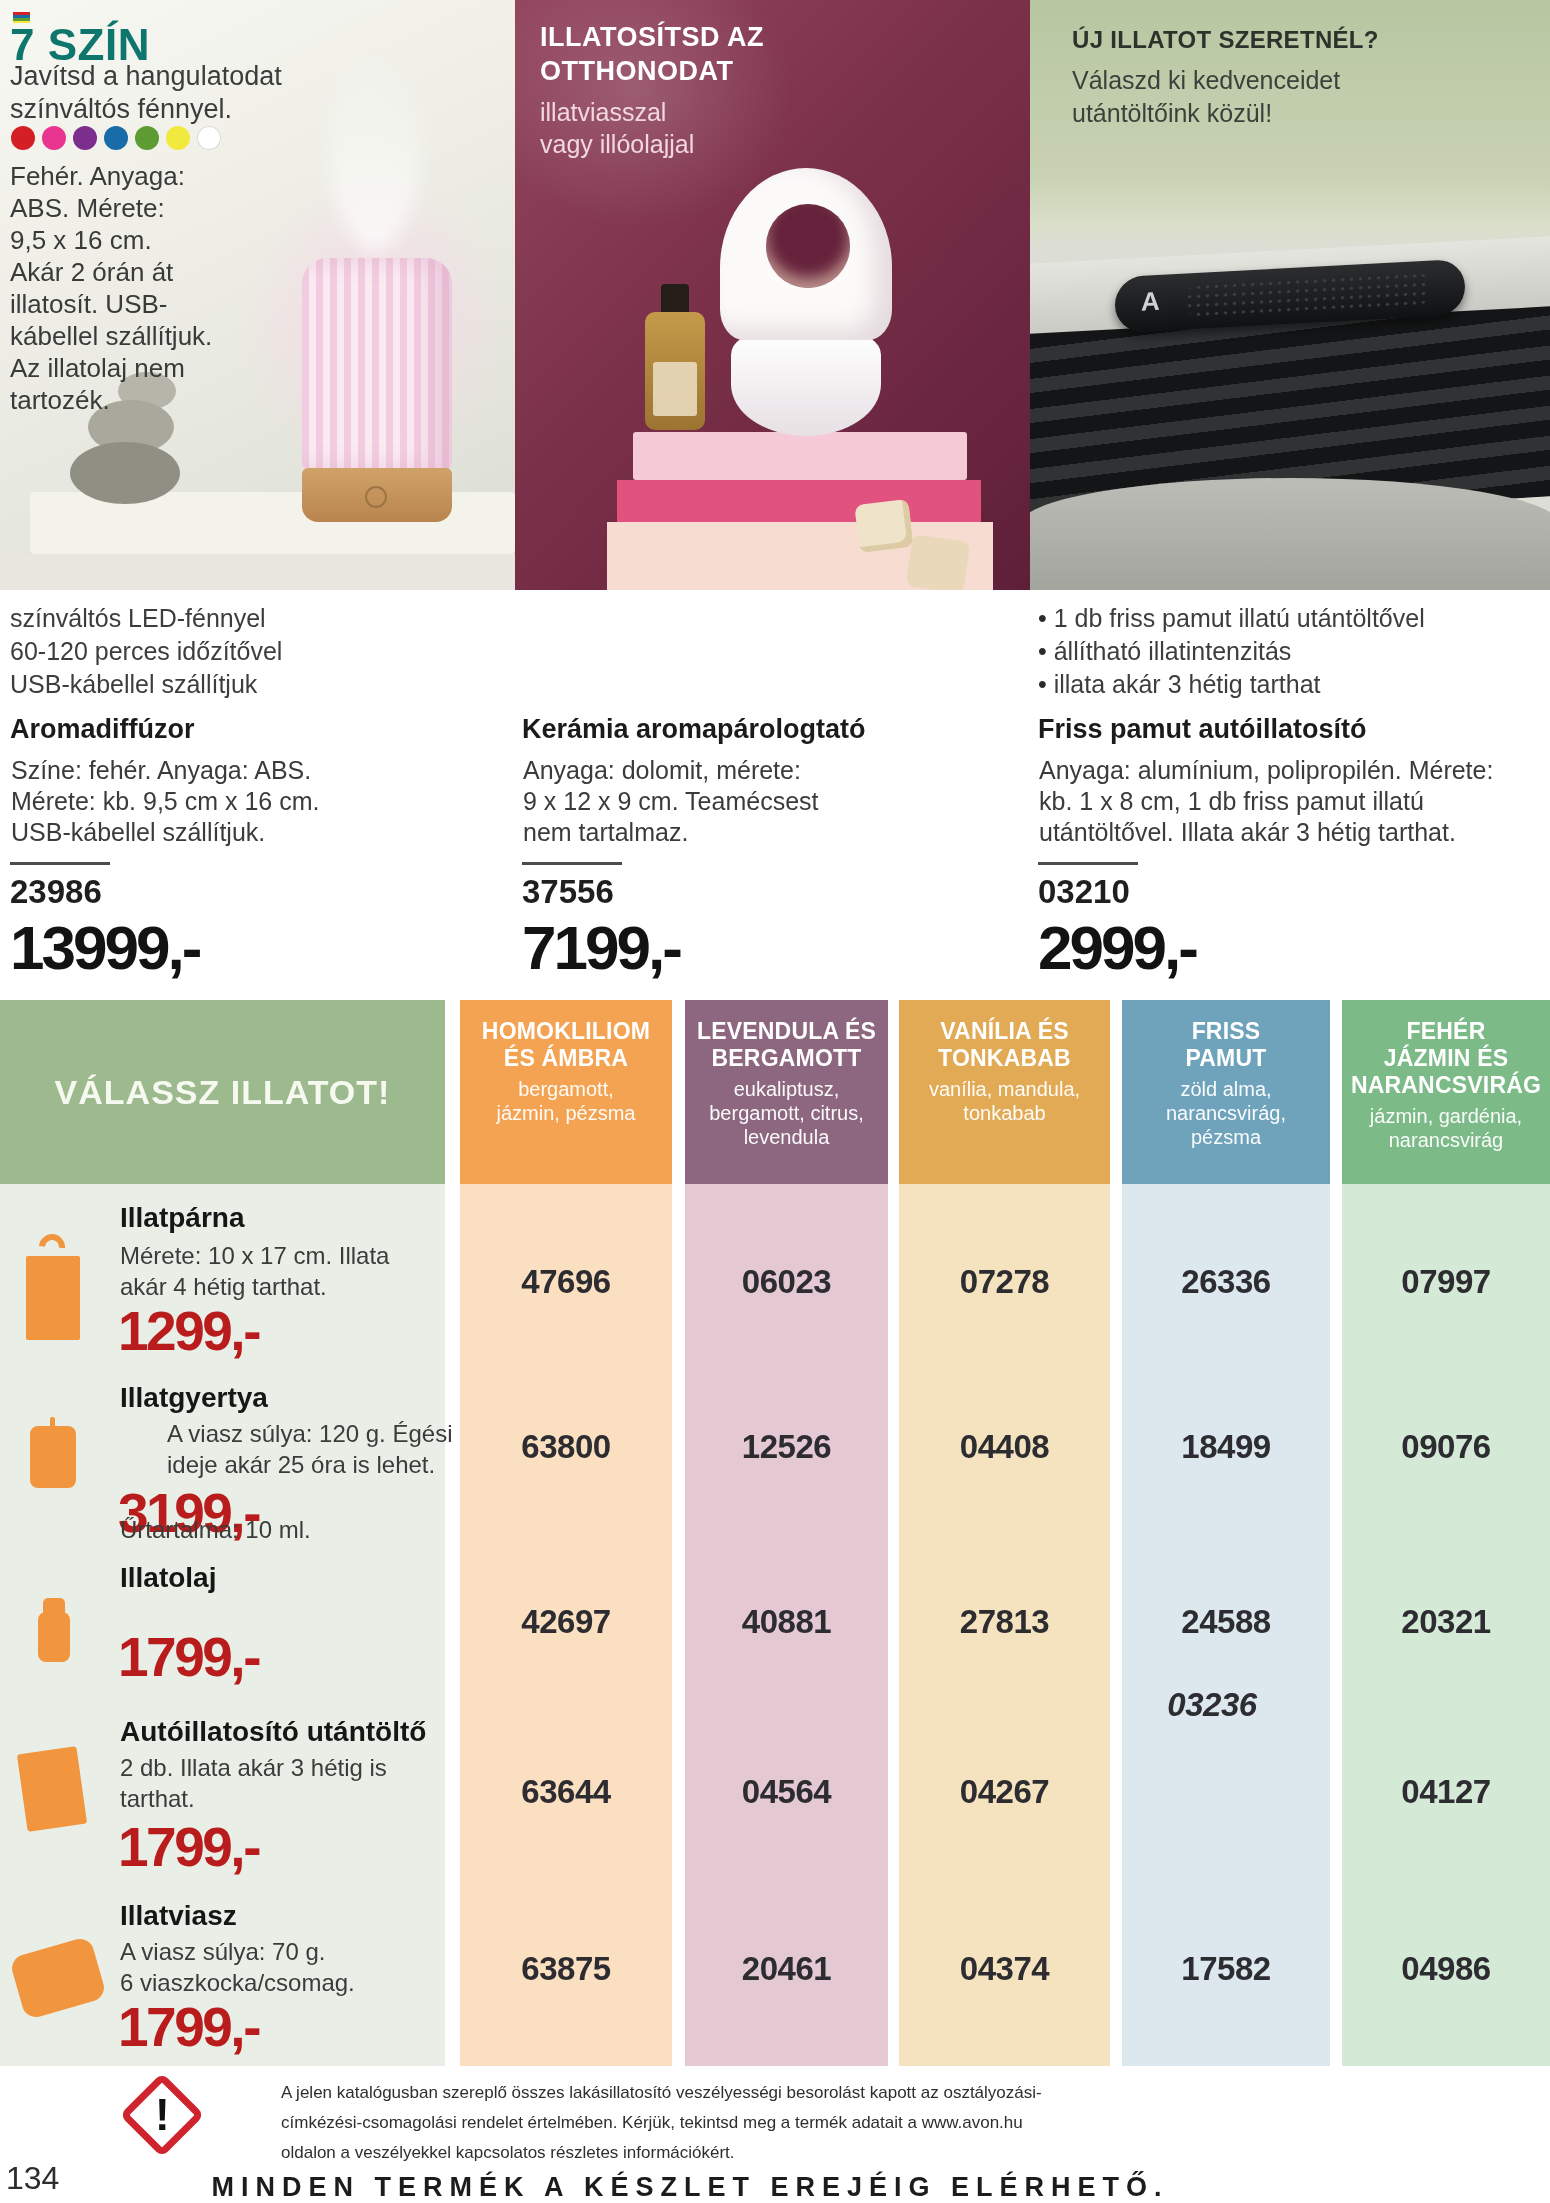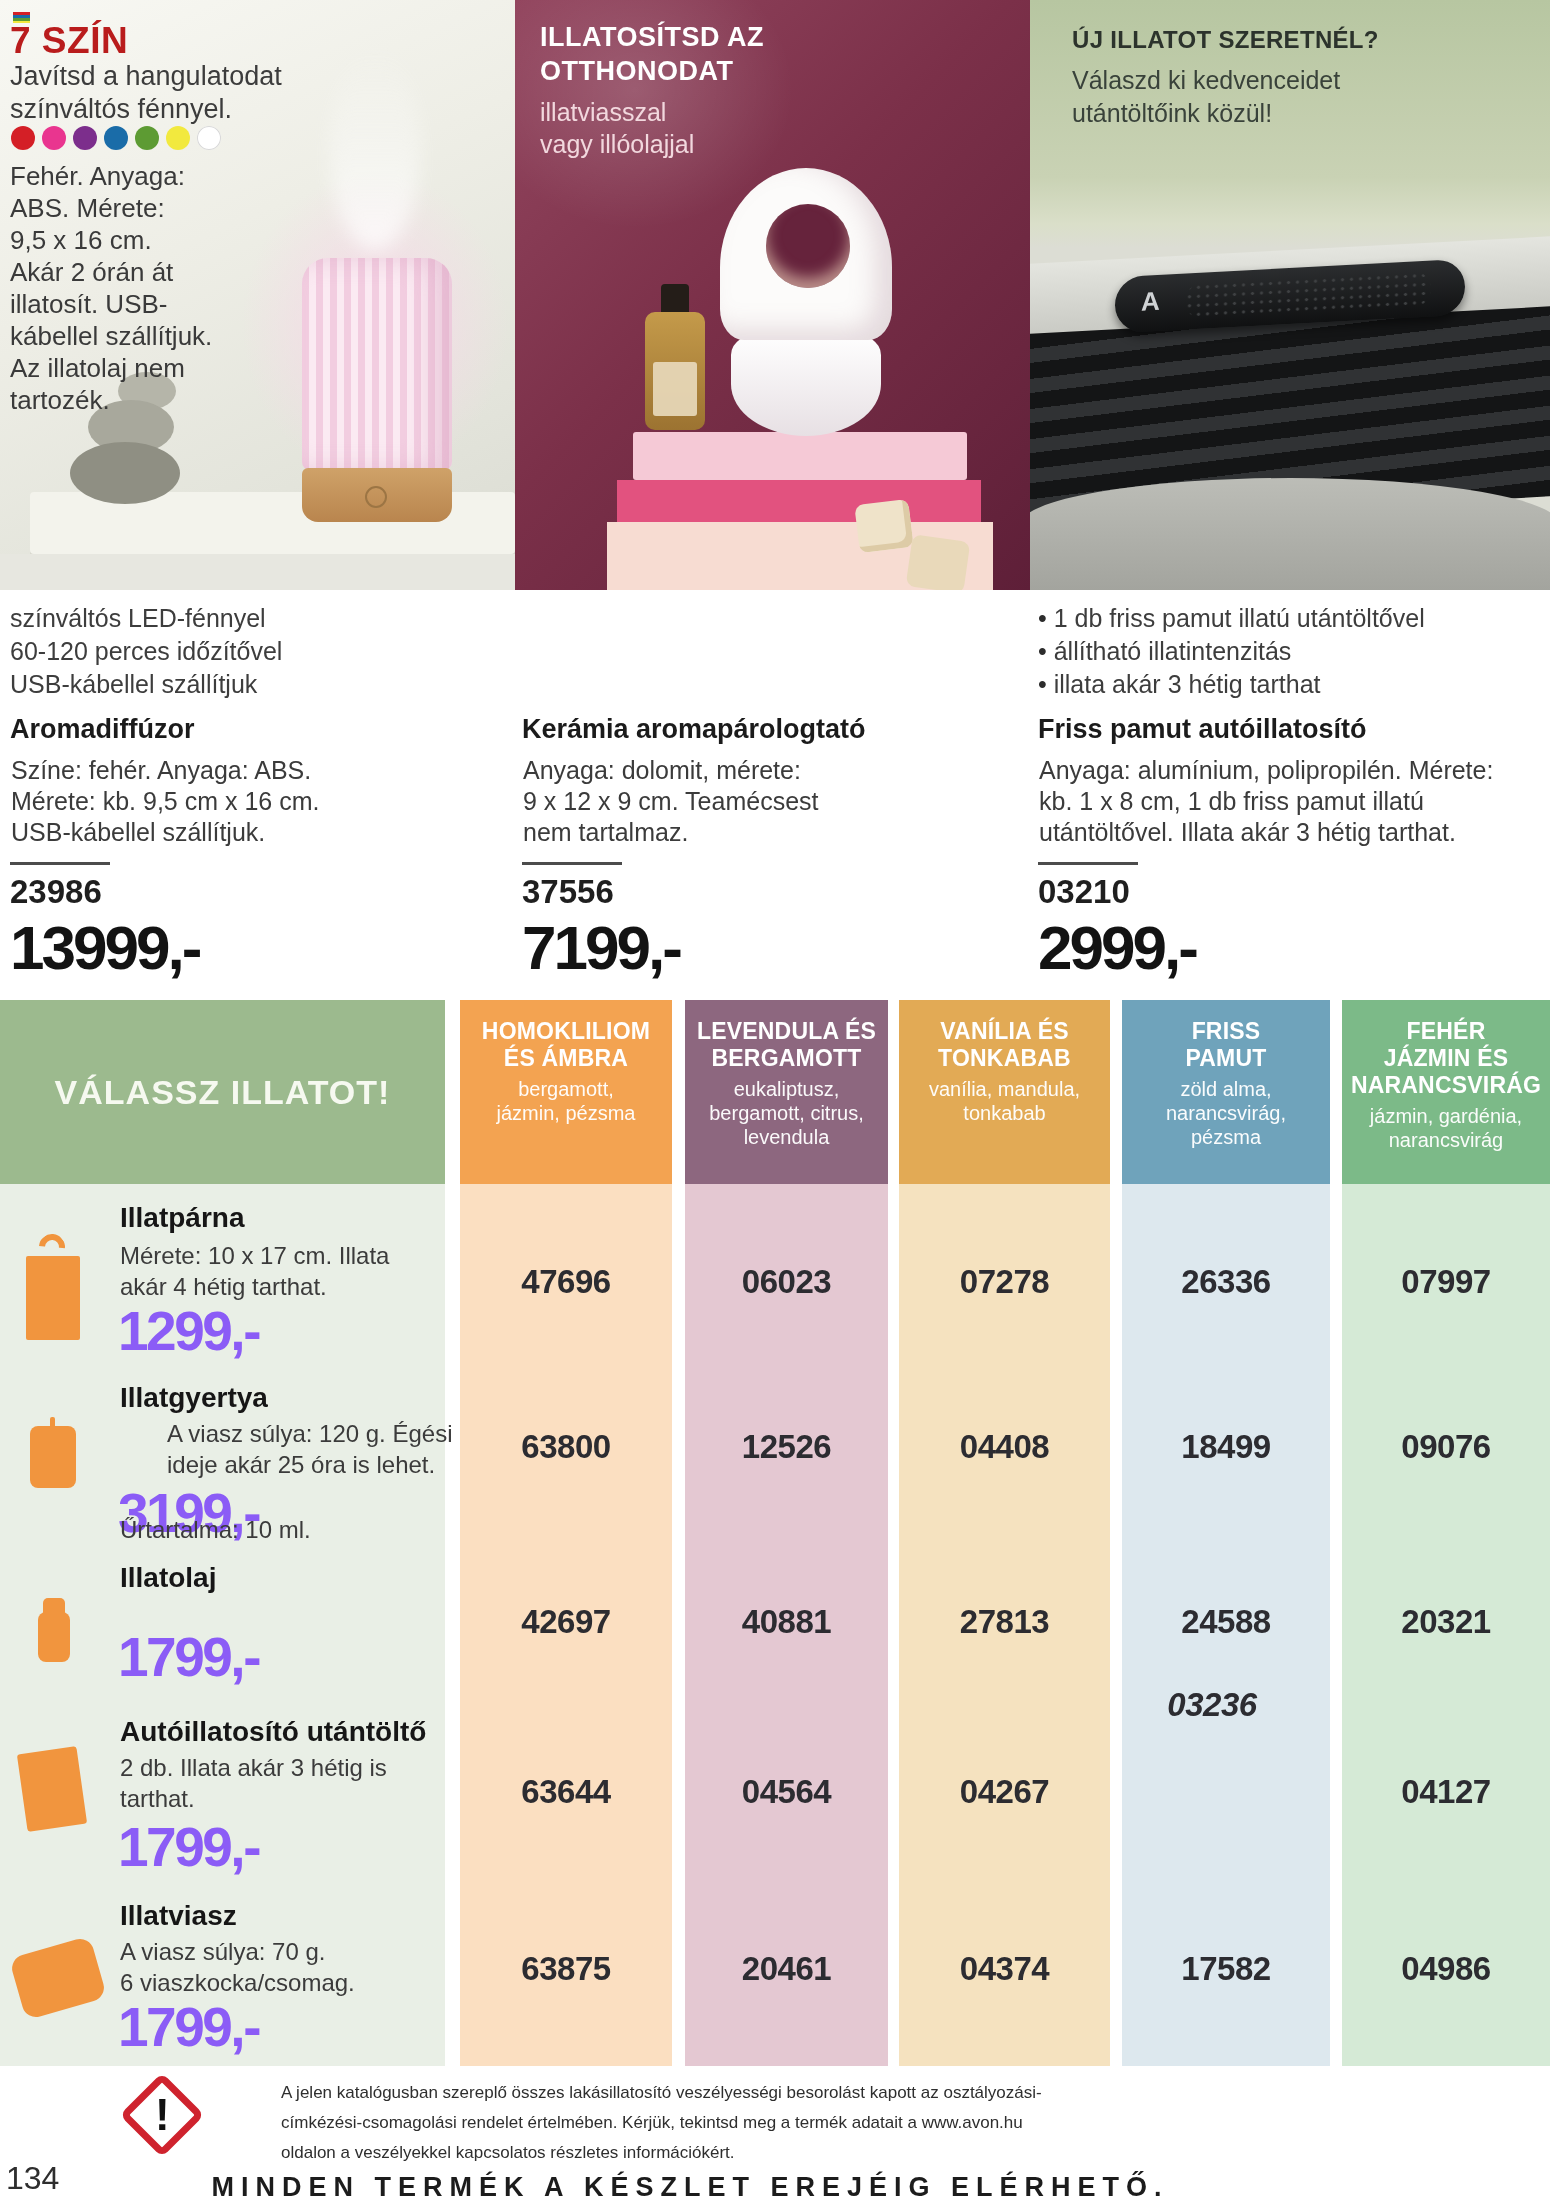--- a/index.html
+++ b/index.html
@@ -61,21 +61,21 @@
   .pr-fresh{left:85px;top:268px;width:350px;height:56px;border-radius:28px;transform:skewY(-3deg);
             background:linear-gradient(180deg,#2b2d2f,#101112);box-shadow:0 5px 10px rgba(0,0,0,.45);}
   .pr-frdots{position:absolute;left:70px;right:34px;top:10px;bottom:10px;border-radius:18px;
              background-image:radial-gradient(#3e4042 1.6px,transparent 1.7px);background-size:9px 9px;}
   .pr-frlogo{position:absolute;left:26px;top:11px;font-size:26px;font-weight:bold;color:#cfd2d4;}
 
   
   .ov{z-index:5;}
   .flag{left:13px;top:12px;width:17px;height:11px;
         background:linear-gradient(180deg,#d41f26 0 3px,#1a6ca8 3px 6px,#5d9b33 6px 9px,#f2e93e 9px 11px);}
-  .badge{left:10px;top:20px;font-size:37px;font-weight:bold;color:#b91c1c;letter-spacing:.5px;}
+  .badge{left:10px;top:20px;font-size:44px;font-weight:bold;color:#0f766e;letter-spacing:.5px;}
   .tagline{left:10px;top:60px;font-size:27px;line-height:33px;color:#3c3c3c;}
   .dots{left:11px;top:126px;display:flex;gap:7px;}
   .dot{width:24px;height:24px;border-radius:50%;}
   .hero-desc{left:10px;top:160px;font-size:26px;line-height:32px;color:#3a3a3a;}
   .ov-mid{left:540px;top:20px;}
   .ov-mid .t{font-size:27px;line-height:34px;font-weight:bold;color:#fff;letter-spacing:.5px;}
   .ov-mid .s{margin-top:8px;font-size:25px;line-height:32px;color:#f2d8de;}
   .ov-right{left:1072px;top:22px;}
   .ov-right .t{font-size:24px;line-height:36px;font-weight:bold;color:#2c332c;letter-spacing:.3px;}
   .ov-right .s{margin-top:6px;font-size:25px;line-height:33px;color:#39423a;}
@@ -95,21 +95,21 @@
   .t-title{left:0;top:1000px;width:445px;height:184px;background:#9cba8e;display:flex;align-items:center;justify-content:center;}
   .t-title span{font-size:34px;font-weight:bold;color:#f6f9f0;letter-spacing:1px;}
   .label-col{left:0;top:1184px;width:445px;height:882px;background:#e9efe6;}
   .col-header{position:absolute;display:flex;flex-direction:column;align-items:center;padding-top:18px;text-align:center;}
   .col-name{font-weight:bold;font-size:23px;line-height:27px;color:#fff;letter-spacing:.2px;white-space:pre-line;}
   .col-notes{font-size:20px;line-height:24px;margin-top:5px;color:rgba(255,255,255,.96);white-space:pre-line;}
   .col-body{position:absolute;}
   .code{position:absolute;font-weight:bold;font-size:33px;color:#2c2c31;text-align:center;letter-spacing:-.5px;}
   .row-name{position:absolute;font-size:28px;font-weight:bold;color:#161616;}
   .row-desc{position:absolute;width:330px;font-size:24px;line-height:31px;color:#3b3b3b;white-space:pre-line;}
-  .row-price{position:absolute;font-size:55px;line-height:58px;font-weight:bold;letter-spacing:-2.5px;color:#8b5cf6;}
+  .row-price{position:absolute;font-size:55px;line-height:58px;font-weight:bold;letter-spacing:-2.5px;color:#b91c1c;}
 
   
   .icon{position:absolute;}
   .icon-sachet{left:26px;top:1234px;width:54px;height:106px;}
   .icon-sachet .hook{position:absolute;left:13px;top:0;width:26px;height:26px;border:6px solid #f1953e;border-radius:50%;
                      border-bottom-color:transparent;border-left-color:transparent;transform:rotate(-40deg);}
   .icon-sachet .sbody{position:absolute;left:0;top:22px;width:54px;height:84px;background:#f1953e;border-radius:2px;}
   .icon-candle{left:30px;top:1426px;width:46px;height:62px;background:#f1953e;border-radius:8px;}
   .icon-candle::before{content:"";position:absolute;left:20px;top:-9px;width:5px;height:11px;background:#f1953e;border-radius:2px;}
   .icon-bottle{left:38px;top:1612px;width:32px;height:50px;background:#f1953e;border-radius:8px;}

